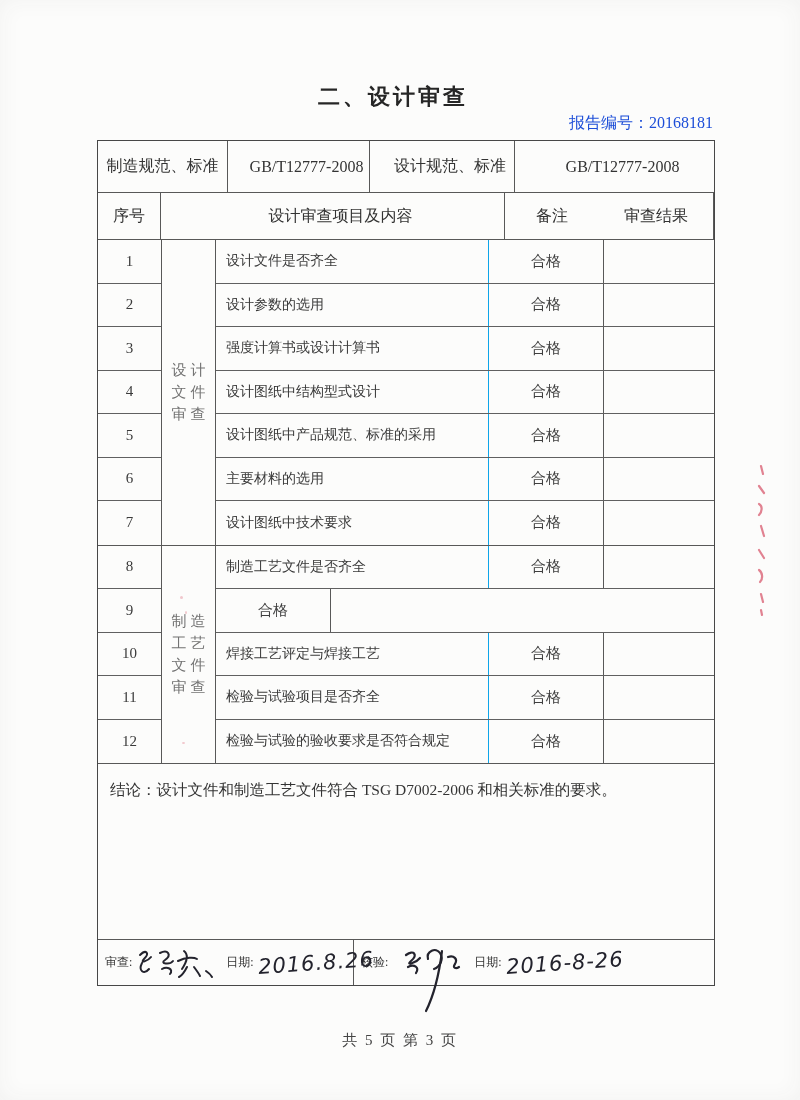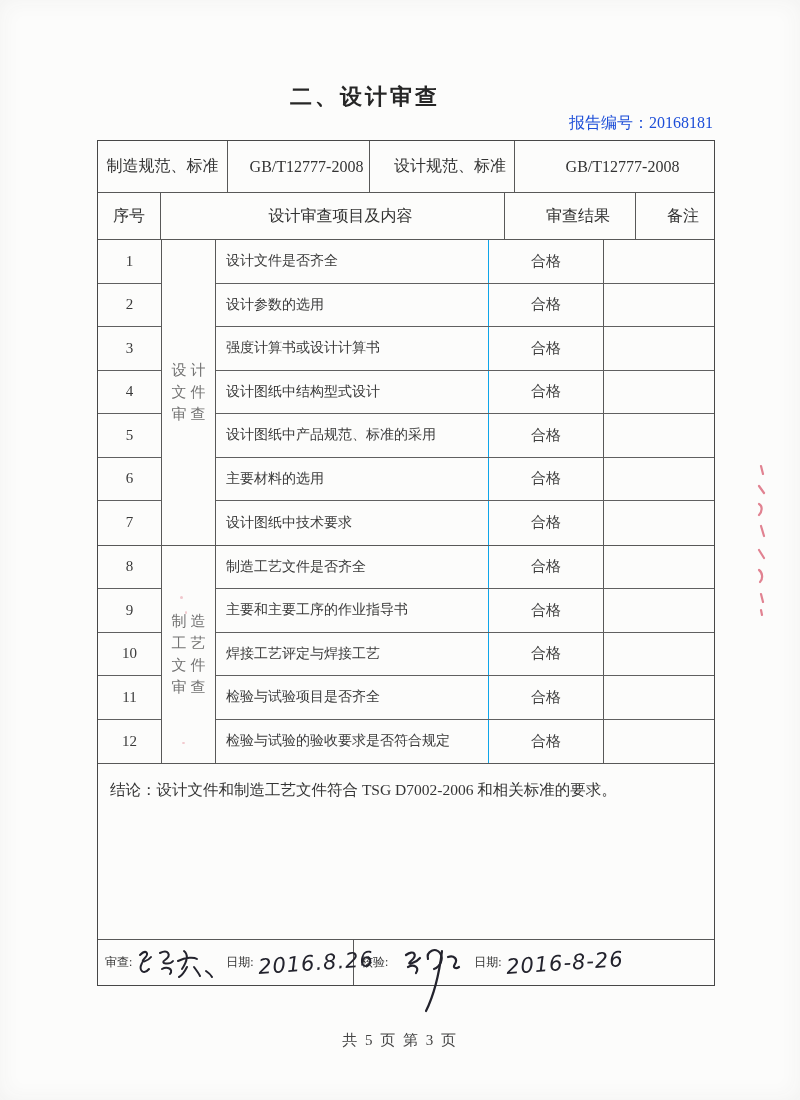--- a/index.html
+++ b/index.html
@@ -10,20 +10,21 @@
   }
   .page {
     position:relative; width:800px; height:1100px;
     background:#fcfcfb; color:#2f2f2f; overflow:hidden;
     box-shadow: inset 0 0 22px rgba(60,60,55,0.05);
   }
   .title {
     position:absolute; top:82px; left:0; width:730px;
     text-align:center; font-size:22px; font-weight:bold; letter-spacing:3px;
     color:#262626;
+    padding-left:28px;
   }
   .report-no {
     position:absolute; top:113px; left:0; width:713px;
     text-align:right; font-size:16px; color:#1d4ed8;
   }
   .doc-table {
     position:absolute; left:97px; top:140px; width:618px;
     border:1px solid #474747; box-sizing:border-box;
     background:transparent;
   }
@@ -112,22 +113,22 @@
     <div class="trow row-std">
       <div class="cell b-r" style="width:130px">制造规范、标准</div>
       <div class="cell b-r" style="width:126px">GB/T12777-2008</div>
       <div class="cell b-r" style="width:129px">设计规范、标准</div>
       <div class="cell" style="flex:1">GB/T12777-2008</div>
     </div>
 
     <div class="trow row-head">
       <div class="cell b-r" style="width:63px">序号</div>
       <div class="cell b-r" style="width:328px">设计审查项目及内容</div>
+      <div class="cell" style="flex:1">备注</div>
       <div class="cell b-r" style="width:115px">审查结果</div>
-      <div class="cell" style="flex:1">备注</div>
     </div>
 
     <div class="group-block first">
       <div class="col-no">
         <div class="ncell">1</div>
         <div class="ncell">2</div>
         <div class="ncell">3</div>
         <div class="ncell">4</div>
         <div class="ncell">5</div>
         <div class="ncell">6</div>
@@ -191,21 +192,20 @@
         <div class="gline">文件</div>
         <div class="gline">审查</div>
       </div>
       <div class="col-rest">
         <div class="drow">
           <div class="dcell-item">制造工艺文件是否齐全</div>
           <div class="dcell-result">合格</div>
           <div class="dcell-remark"></div>
         </div>
         <div class="drow">
-          <div class="dcell-item">主要和主要工序的作业指导书</div>
           <div class="dcell-result">合格</div>
           <div class="dcell-remark"></div>
         </div>
         <div class="drow">
           <div class="dcell-item">焊接工艺评定与焊接工艺</div>
           <div class="dcell-result">合格</div>
           <div class="dcell-remark"></div>
         </div>
         <div class="drow">
           <div class="dcell-item">检验与试验项目是否齐全</div>

